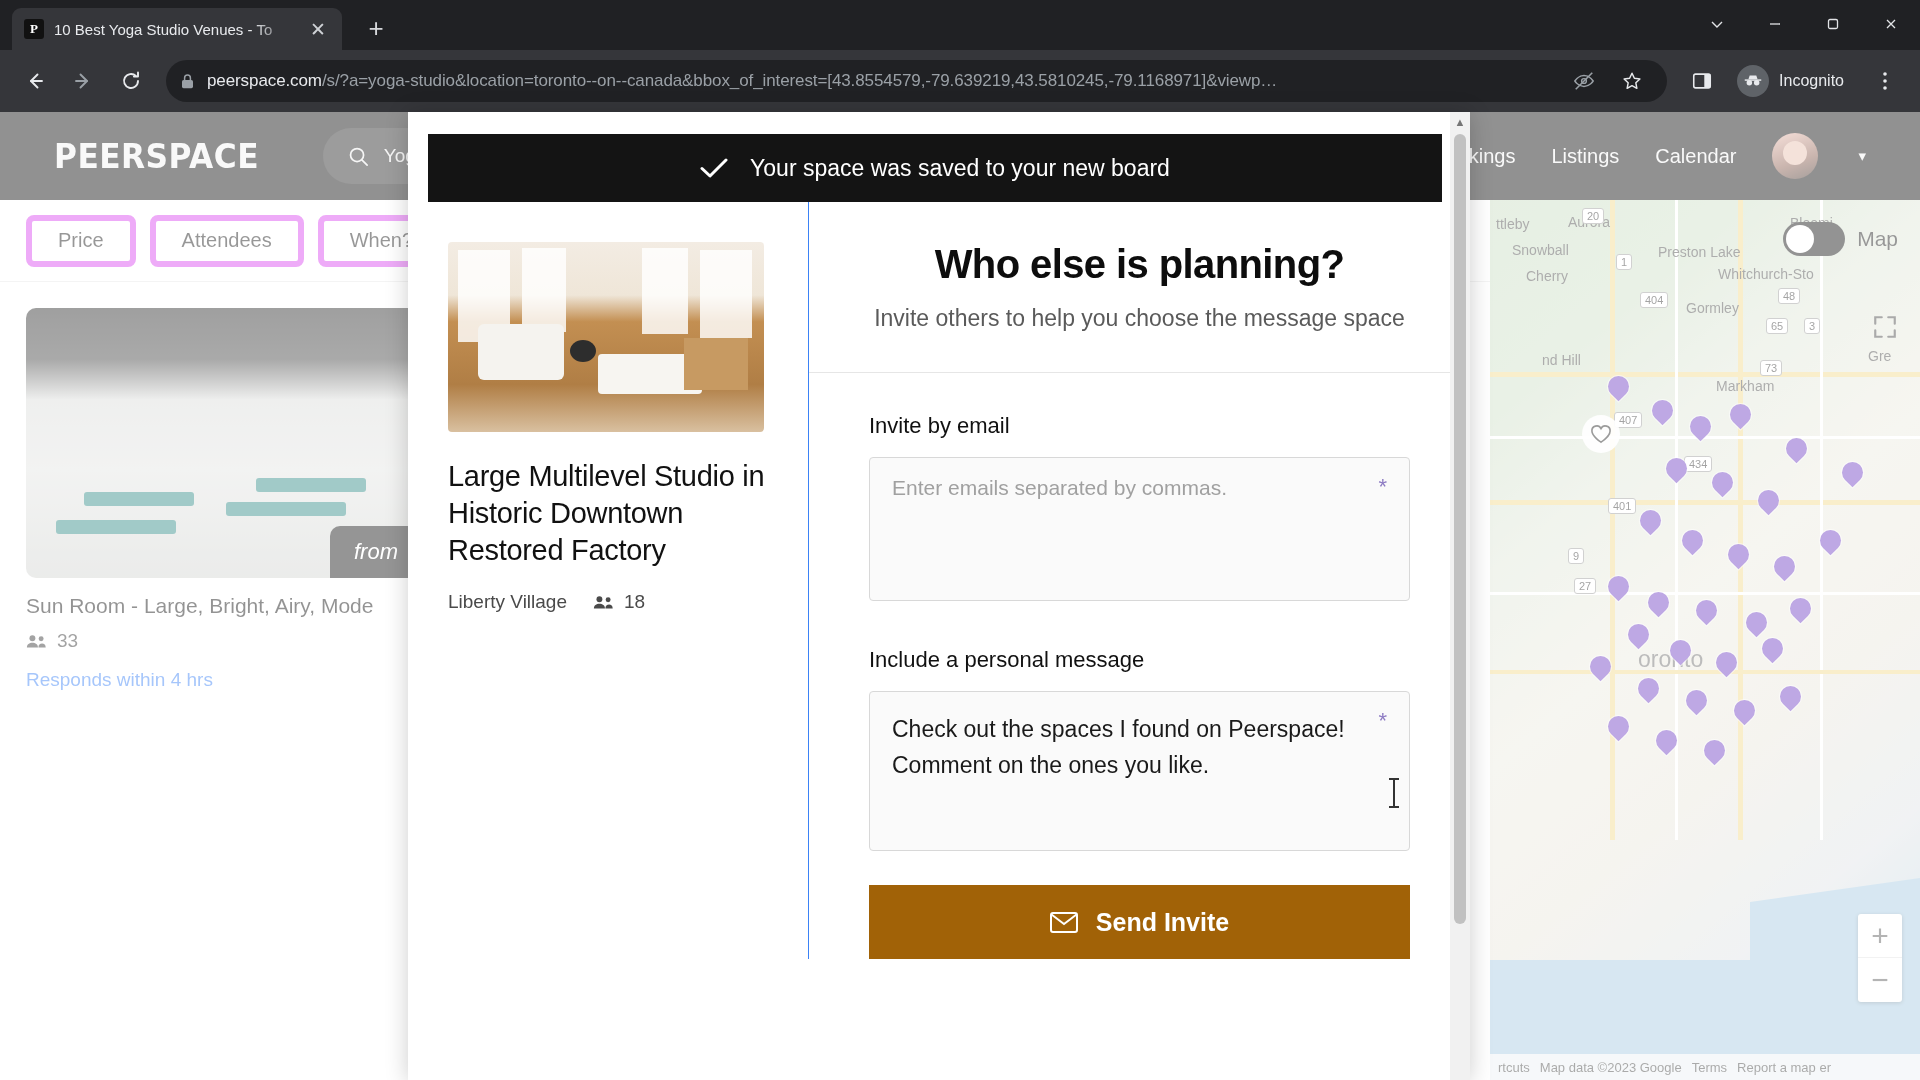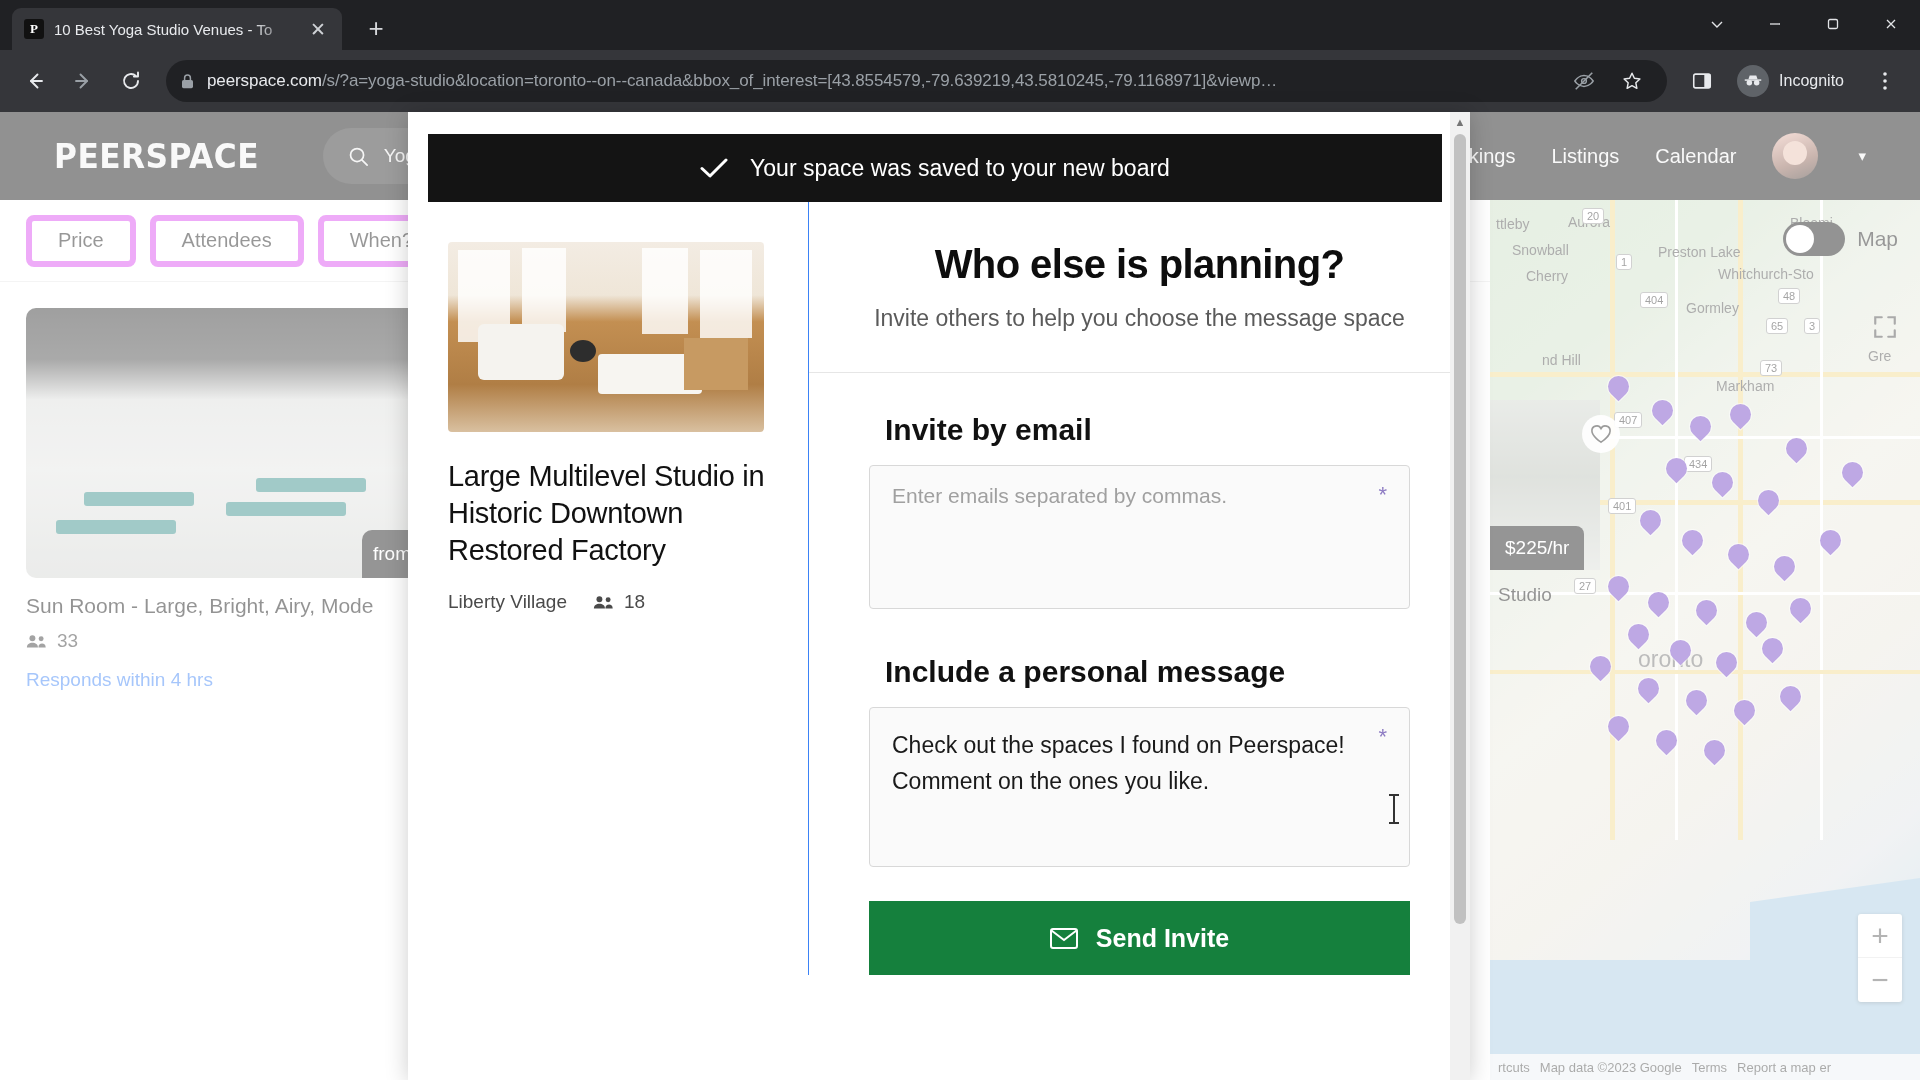--- a/index.html
+++ b/index.html
@@ -147,23 +147,23 @@
     background:
       linear-gradient(180deg, rgba(30,30,30,.92) 0%, rgba(40,40,40,.85) 19%, rgba(210,210,208,0) 34%),
       linear-gradient(180deg,#cfd1cf 0%,#e3e4e2 60%,#d2d4d1 100%);
   }
   .mat { position:absolute; height:14px; border-radius:3px; }
   .img-studio {
     background: linear-gradient(180deg,#3a3a3a 0%,#2b2b2b 45%,#1f1f1f 100%);
   }
   .price-tag {
     position: absolute; right: 0; bottom: 0; background: #141414;
-    color: #fff; font-size: 19px; padding: 13px 11px;
+    color: #fff; font-size: 22px; padding: 13px 24px;
     border-radius: 10px 0 0 0; white-space: nowrap;
-    display: flex; align-items: center; gap: 8px;
+    display: flex; align-items: center; gap: 8px; font-style: italic;
   }
   .card-title {
     margin-top: 16px; font-size: 21px; color: #111; font-weight: 400;
     white-space: nowrap; overflow: hidden;
   }
   .card-meta {
     margin-top: 12px; display: flex; align-items: center; gap: 9px;
     font-size: 19px; color: #333;
   }
   .card-resp { margin-top: 17px; font-size: 19px; color: #3b82f6; }
@@ -283,21 +283,21 @@
     flex: 1; border-left: 1px solid #3b82f6;
     display: flex; flex-direction: column;
   }
   .mr-head {
     padding: 40px 60px 40px 60px; border-bottom: 1px solid #e6e6e6;
     text-align: center;
   }
   .mr-title { font-size: 40px; font-weight: 700; color: #0d0d0d; letter-spacing: -0.6px; }
   .mr-sub { margin-top: 18px; font-size: 23px; color: #5a5a5a; }
   .mr-form { padding: 40px 60px 0 60px; }
-  .f-label { font-size: 30px; font-weight: 700; color: #111; margin-left: 16px; }
+  .f-label { font-size: 22px; font-weight: 400; color: #111; }
   .f-field {
     margin-top: 18px; border: 1px solid #d8d8d8; border-radius: 4px;
     background: #fafafa; position: relative;
   }
   .f-field.email { height: 144px; }
   .f-field .ph {
     position: absolute; left: 22px; top: 18px; font-size: 21px; color: #a0a0a0;
   }
   .f-field .req {
     position: absolute; right: 22px; top: 16px; font-size: 22px; color: #8e7cc3;
@@ -306,21 +306,21 @@
   .msg-text { font-size: 23px; line-height: 1.55; color: #1a1a1a; }
   .caret-i {
     position: absolute; right: 14px; top: 88px; width: 2px; height: 26px;
     background: #333;
   }
   .caret-i::before, .caret-i::after {
     content:""; position:absolute; left:-4px; width:10px; height:2px; background:#333;
   }
   .caret-i::before { top:-2px; } .caret-i::after { bottom:-2px; }
   .send-btn {
-    margin: 34px 60px 0 60px; height: 74px; background: #15803d;
+    margin: 34px 60px 0 60px; height: 74px; background: #a16207;
     color: #fff; font-size: 25px; font-weight: 700;
     display: flex; align-items: center; justify-content: center; gap: 18px;
   }
   .modal-sb {
     position: absolute; right: 0; top: 0; width: 20px; height: 968px;
     background: #f1f1f1; z-index: 55;
   }
   .modal-sb .arrow {
     height: 20px; display: flex; align-items: center; justify-content: center;
     color: #757575; font-size: 11px; background: #f1f1f1;
@@ -597,26 +597,20 @@
           <div class="pin" style="left:330px;top:330px;"></div>
           <div class="pin" style="left:352px;top:262px;"></div>
         </div>
 
         <div class="map-fullscreen">
           <svg class="ico" width="26" height="26" viewBox="0 0 24 24">
               <path d="M3 9V3h6M21 9V3h-6M3 15v6h6M21 15v6h-6" stroke="#444" stroke-width="2" fill="none" stroke-linecap="round"></path>
             </svg>
         </div>
 
-        <div class="map-card">
-          <div class="map-card-img">
-            <div class="map-card-price">$225/hr</div>
-          </div>
-          <div class="map-card-title">Studio</div>
-        </div>
         <div class="map-heart">
           <svg class="ico" width="22" height="20" viewBox="0 0 24 22">
               <path d="M12 20S2 13.5 2 7.8A5.3 5.3 0 0 1 12 5a5.3 5.3 0 0 1 10 2.8C22 13.5 12 20 12 20z" stroke="#222" stroke-width="1.8" fill="none"></path>
             </svg>
         </div>
 
         <div class="map-zoom">
           <div>+</div>
           <div>−</div>
         </div>

